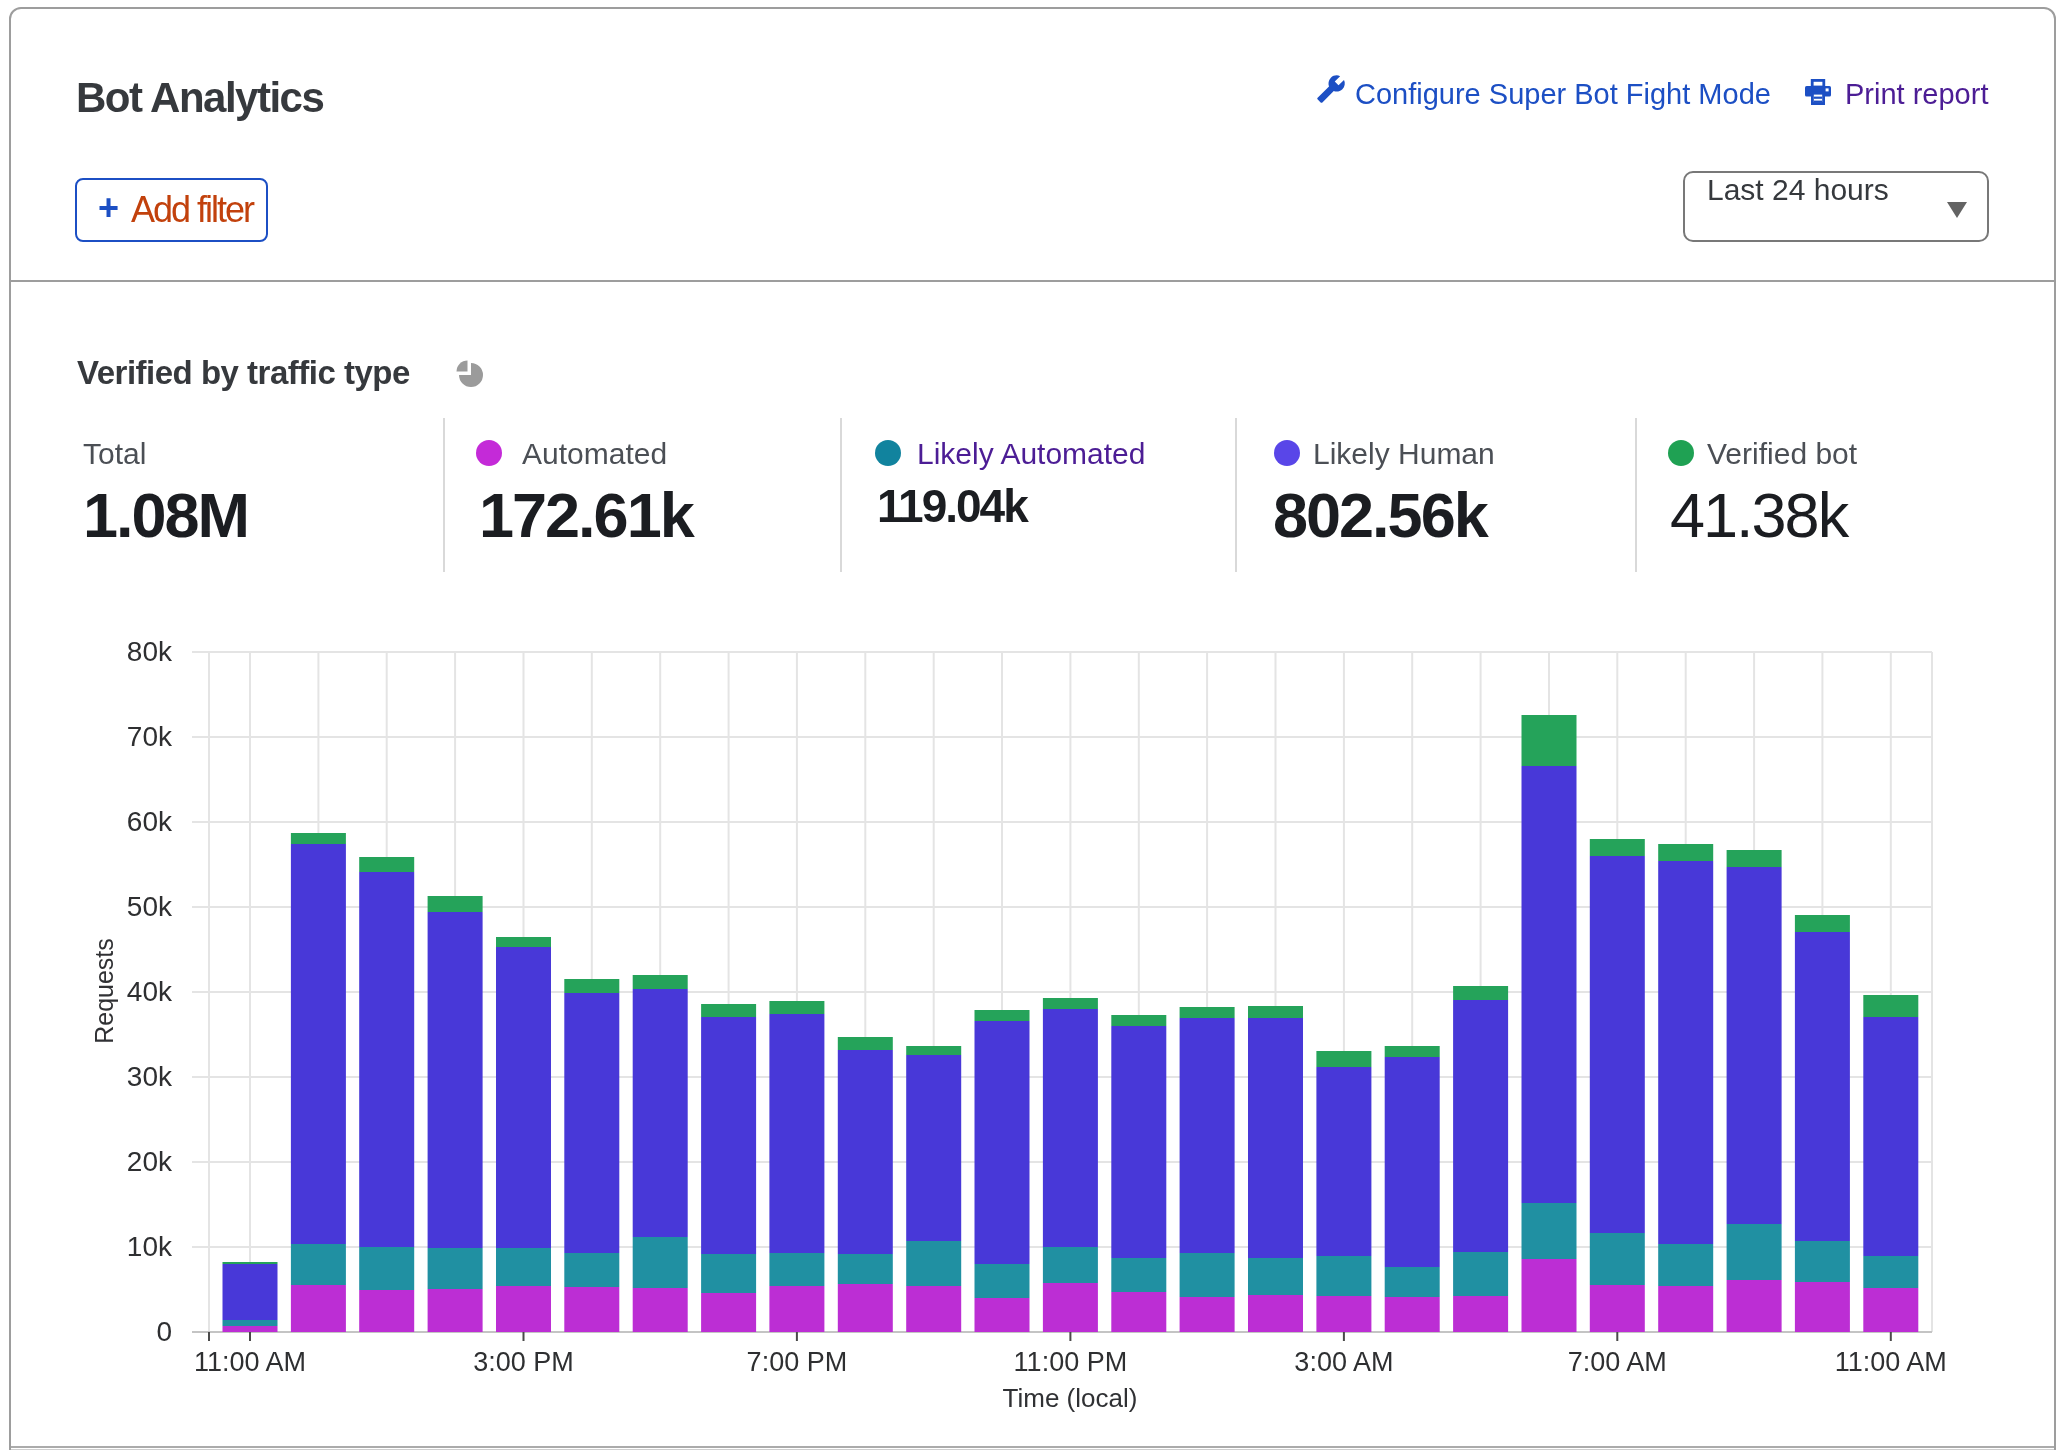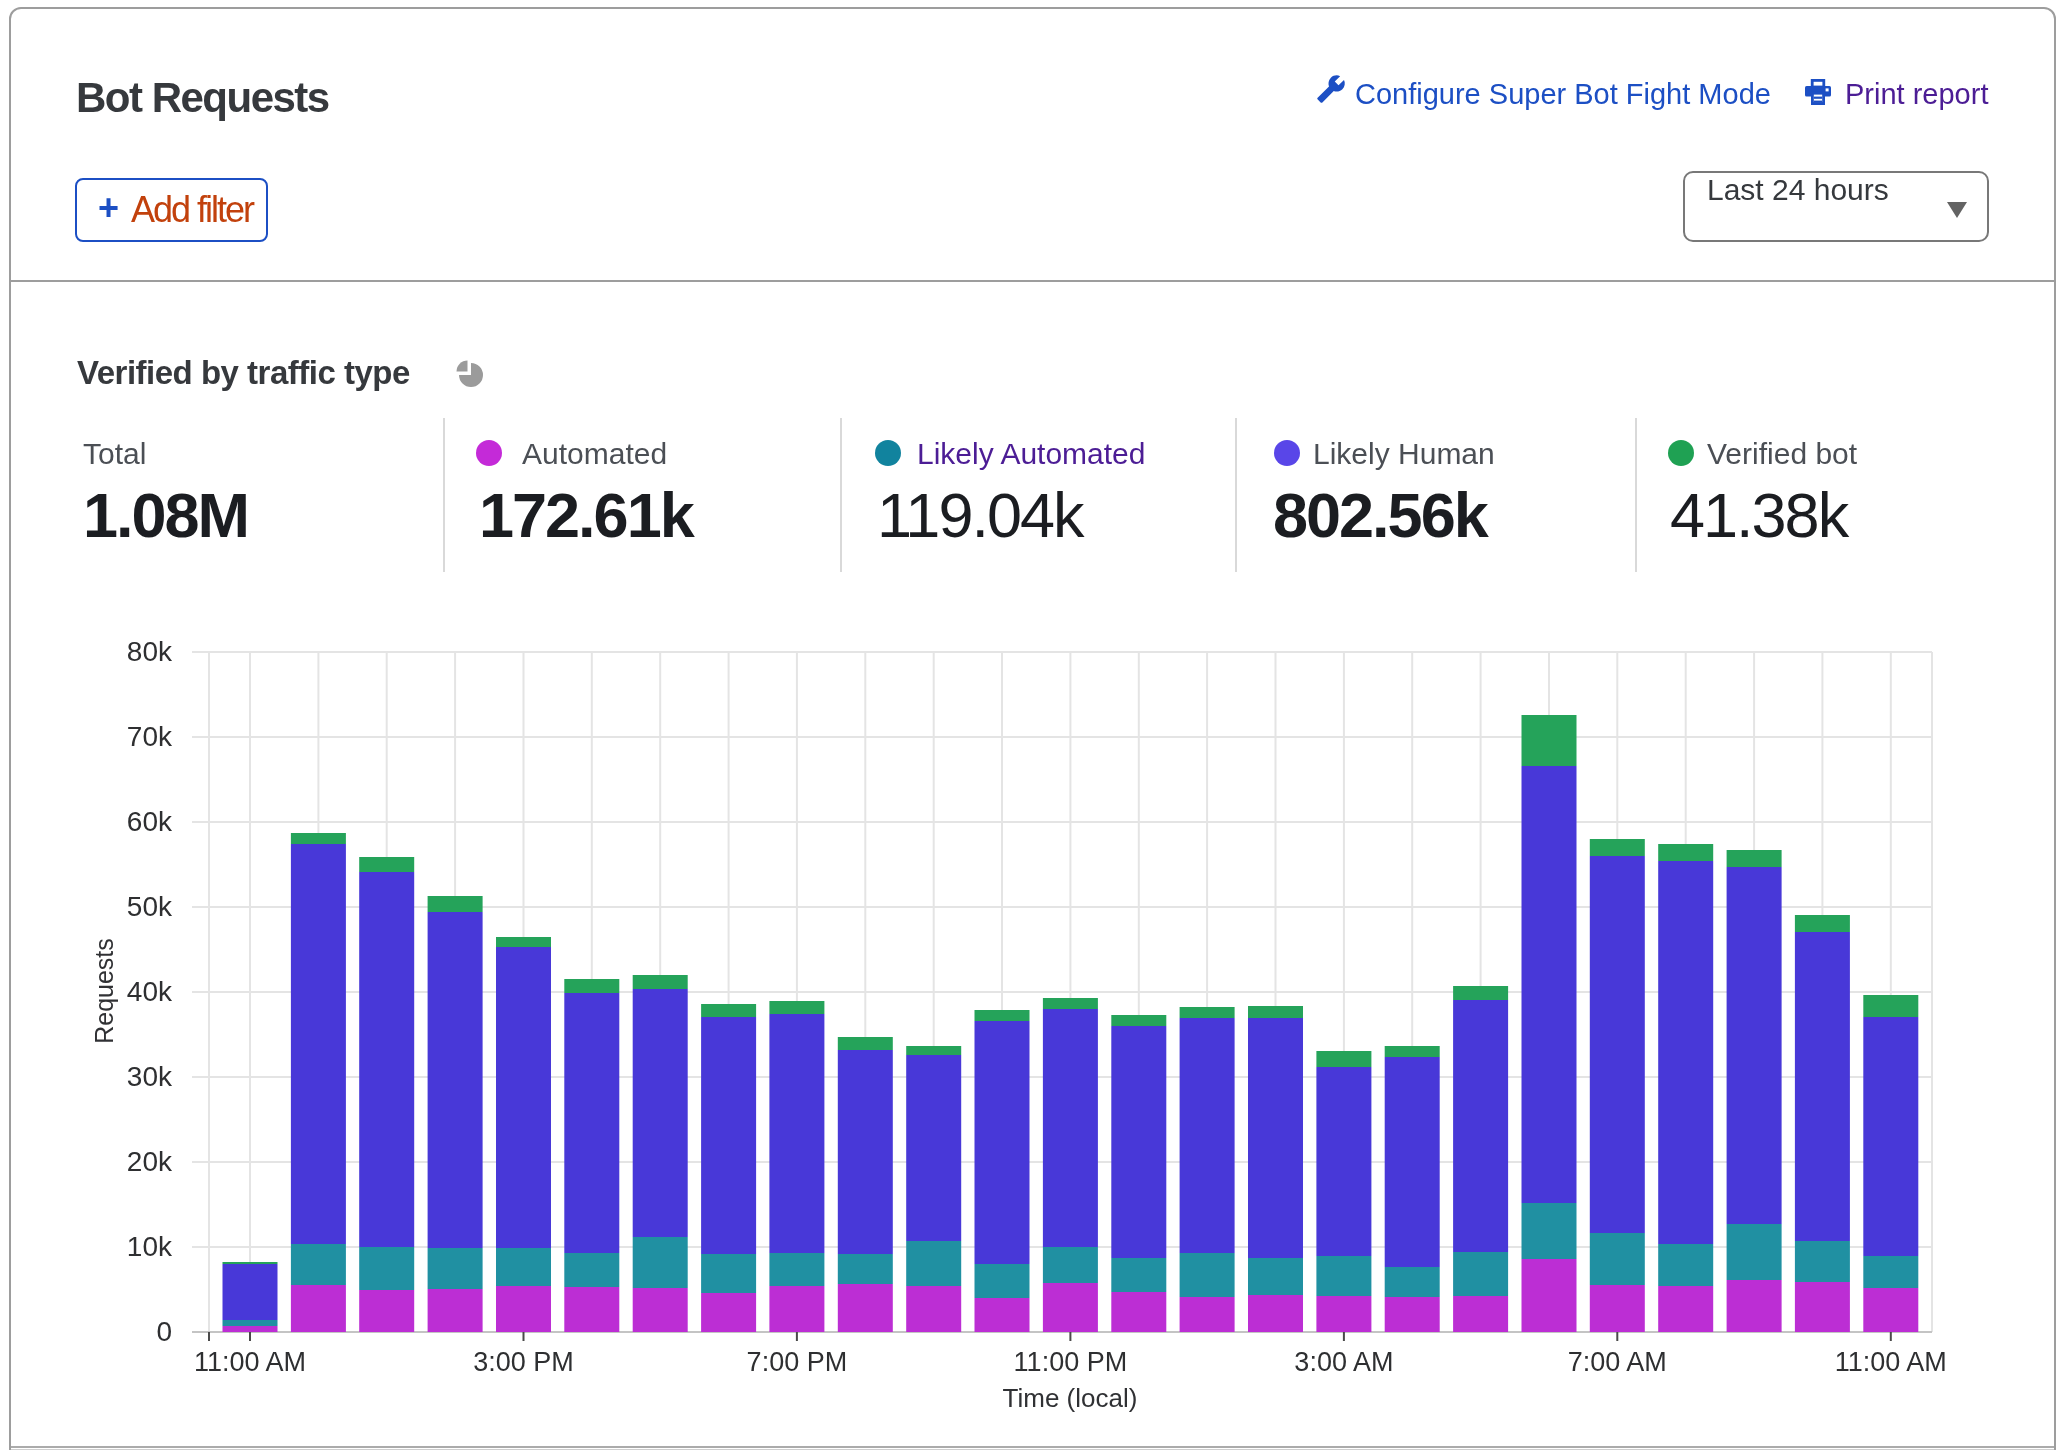--- a/index.html
+++ b/index.html
@@ -6,21 +6,21 @@
 html,body { width:2062px; height:1450px; background:#fff; font-family:"Liberation Sans", sans-serif; overflow:hidden; }
 .abs { position:absolute; }
 </style>
 </head>
 <body>
 <div class="abs" style="left:9px;top:7px;width:2047px;height:1500px;border:2px solid #9d9d9d;border-radius:12px 12px 0 0;"></div>
 <div class="abs" style="left:11px;top:280px;width:2043px;height:2px;background:#9d9d9d;"></div>
 <div class="abs" style="left:11px;top:1446px;width:2043px;height:2px;background:#ababab;"></div>
 <div class="abs" style="left:11px;top:1449px;width:2043px;height:1px;background:#cfcfcf;"></div>
 
-<div class="abs" style="left:76px;top:74px;font-size:42px;letter-spacing:-1.5px;font-weight:bold;color:#36393d;">Bot Requests</div>
+<div class="abs" style="left:76px;top:74px;font-size:42px;letter-spacing:-1.5px;font-weight:bold;color:#36393d;">Bot Analytics</div>
 
 <div class="abs" style="left:1316px;top:74px;width:30px;height:30px;">
 <svg width="30" height="30" viewBox="0 0 24 24" fill="#1c4fc4">
       <g transform="translate(24,0) scale(-1,1)">
         <path d="M22.7 19l-9.1-9.1c.9-2.3.4-5-1.5-6.9-2-2-5-2.4-7.4-1.3L9 6 6 9 1.6 4.7C.4 7.1.9 10.1 2.9 12.1c1.9 1.9 4.6 2.4 6.9 1.5l9.1 9.1c.4.4 1 .4 1.4 0l2.3-2.3c.5-.4.5-1.1.1-1.4z"></path>
       </g>
     </svg>
 </div>
 <div class="abs" style="left:1355px;top:78px;font-size:29px;color:#1c4fc4;">Configure Super Bot Fight Mode</div>
 <div class="abs" style="left:1804px;top:78px;width:28px;height:28px;">
@@ -60,21 +60,21 @@
 
 <div class="abs" style="left:83px;top:437px;font-size:30px;color:#4b4f55;">Total</div>
 <div class="abs" style="left:83px;top:479px;font-size:63px;letter-spacing:-2px;font-weight:bold;color:#1b1d21;">1.08M</div>
 
 <div class="abs" style="left:476px;top:440px;width:26px;height:26px;border-radius:50%;background:#c42ad8;"></div>
 <div class="abs" style="left:522px;top:437px;font-size:30px;color:#4b4f55;">Automated</div>
 <div class="abs" style="left:479px;top:479px;font-size:63px;letter-spacing:-2px;font-weight:bold;color:#1b1d21;">172.61k</div>
 
 <div class="abs" style="left:875px;top:440px;width:26px;height:26px;border-radius:50%;background:#11839e;"></div>
 <div class="abs" style="left:917px;top:437px;font-size:30px;color:#4c1d95;">Likely Automated</div>
-<div class="abs" style="left:877px;top:479px;font-size:63px;letter-spacing:-2px;font-weight:normal;color:#1b1d21;">119.04k</div>
+<div class="abs" style="left:877px;top:479px;font-size:46px;letter-spacing:-2px;font-weight:bold;color:#1b1d21;">119.04k</div>
 
 <div class="abs" style="left:1274px;top:440px;width:26px;height:26px;border-radius:50%;background:#5946e8;"></div>
 <div class="abs" style="left:1313px;top:437px;font-size:30px;color:#4b4f55;">Likely Human</div>
 <div class="abs" style="left:1273px;top:479px;font-size:63px;letter-spacing:-2px;font-weight:bold;color:#1b1d21;">802.56k</div>
 
 <div class="abs" style="left:1668px;top:440px;width:26px;height:26px;border-radius:50%;background:#1fa153;"></div>
 <div class="abs" style="left:1707px;top:437px;font-size:30px;color:#4b4f55;">Verified bot</div>
 <div class="abs" style="left:1670px;top:479px;font-size:63px;letter-spacing:-2px;font-weight:normal;color:#1b1d21;">41.38k</div>
 
 <svg width="2062" height="1450" viewBox="0 0 2062 1450" style="position:absolute;left:0;top:0">

